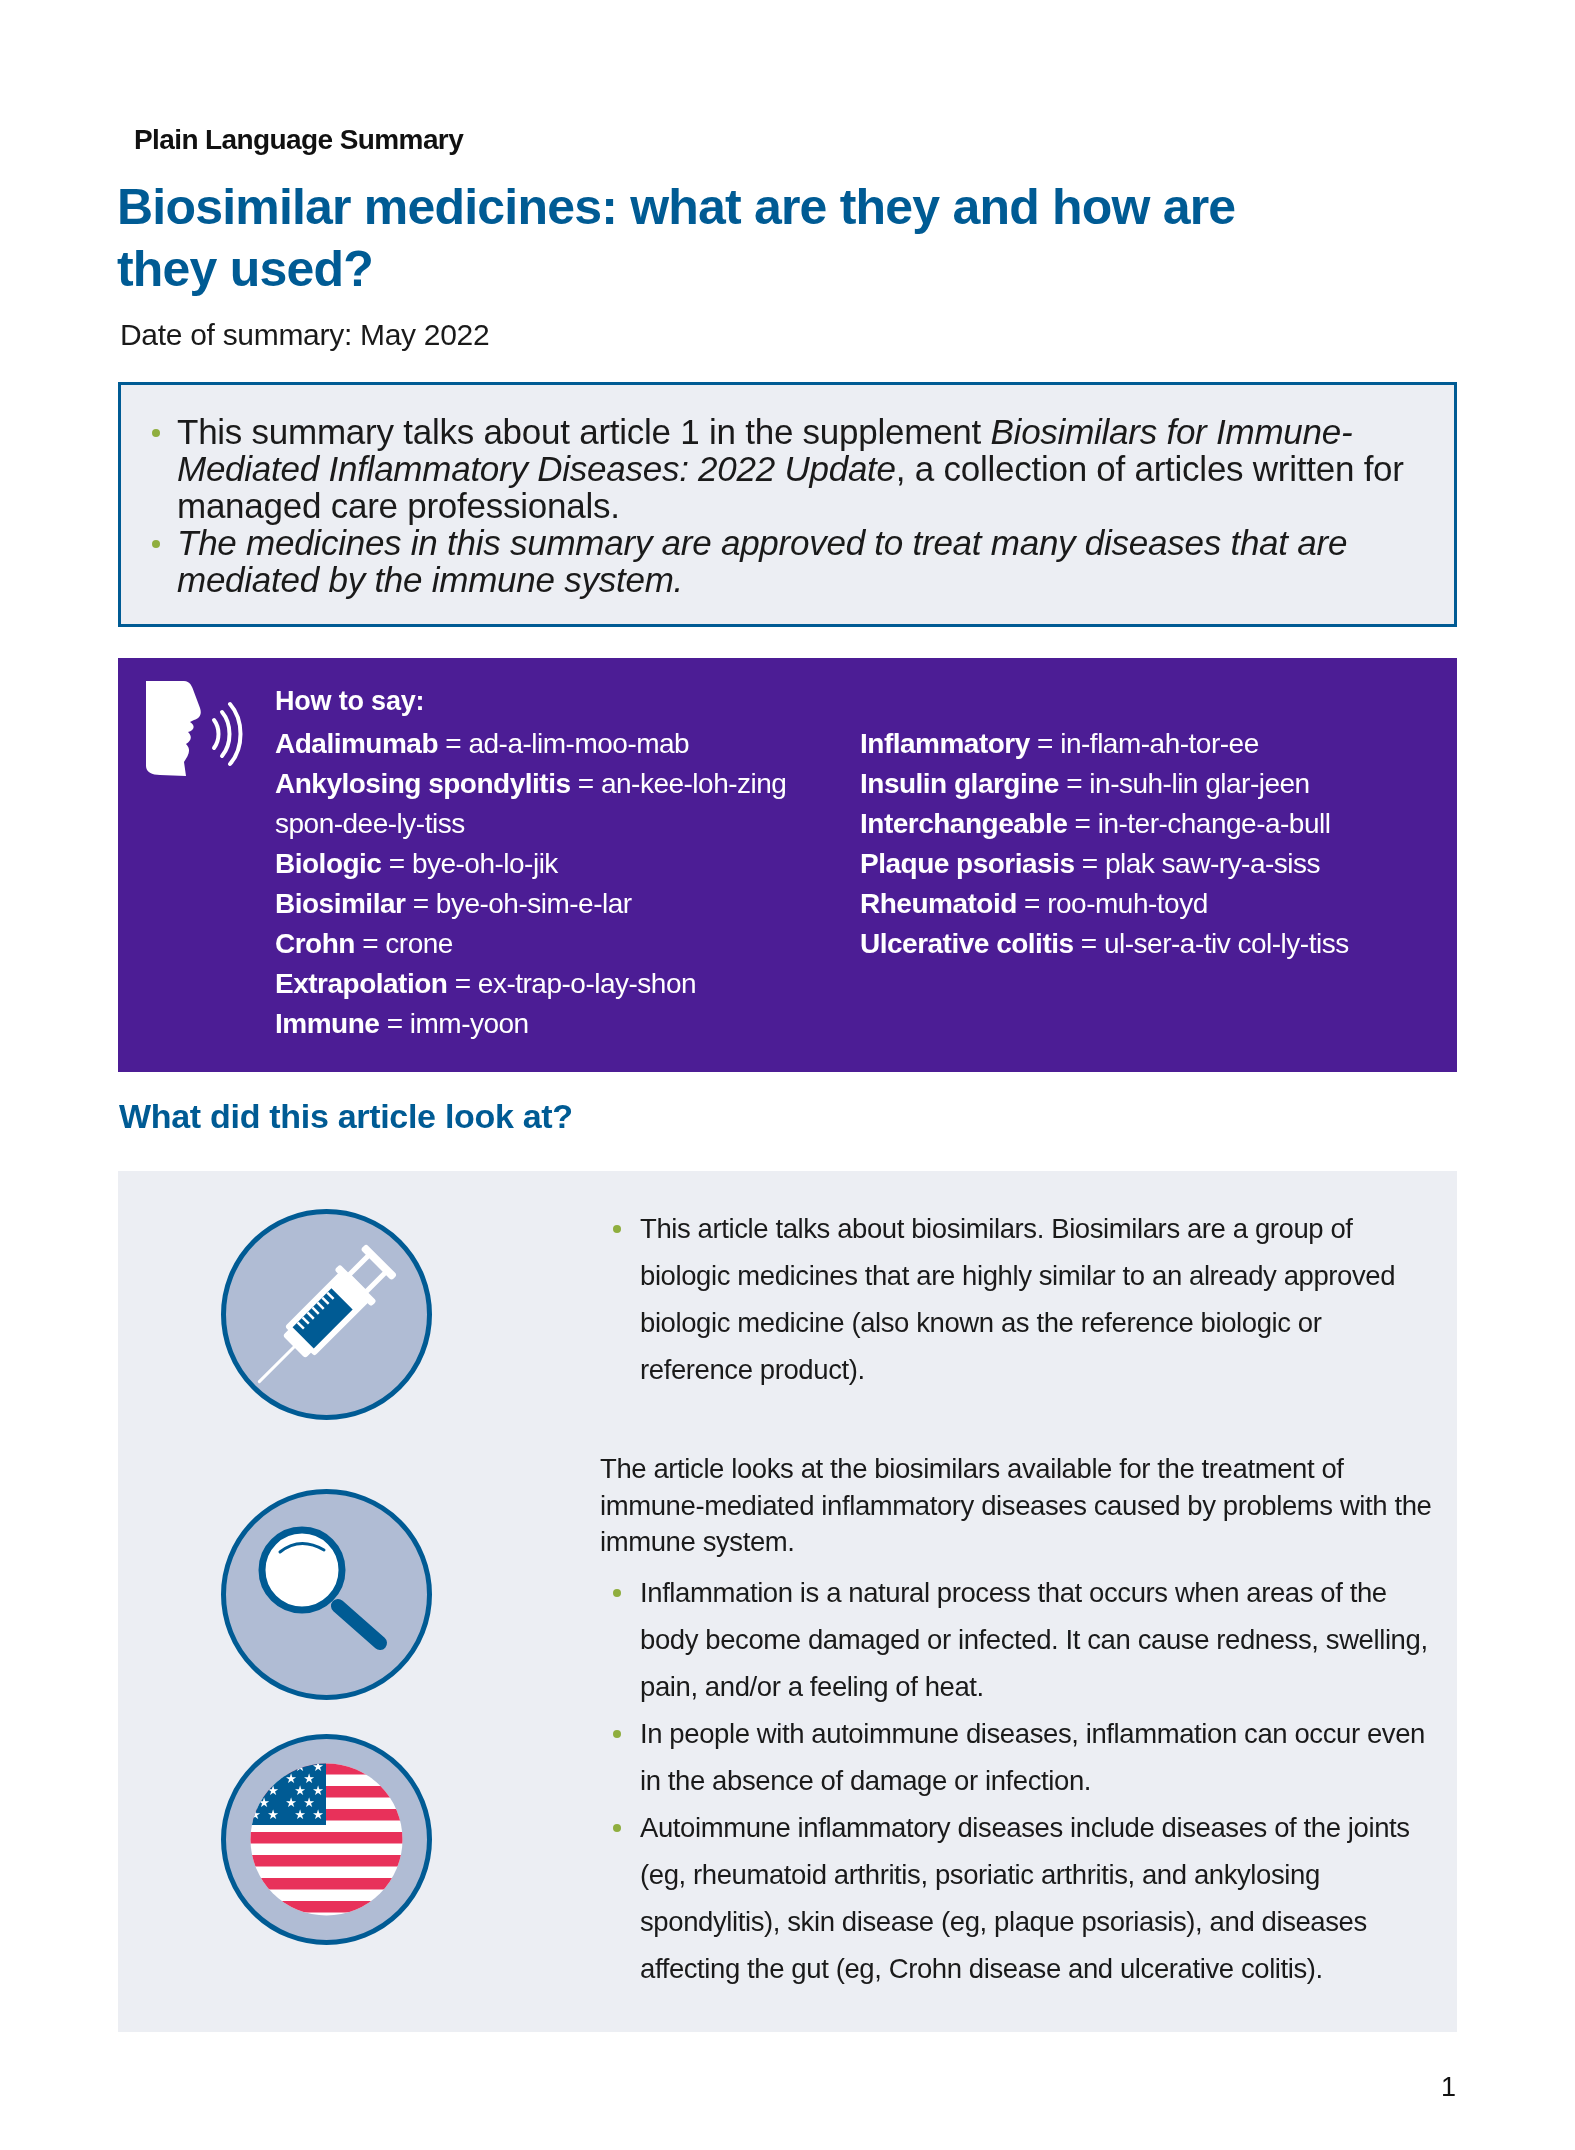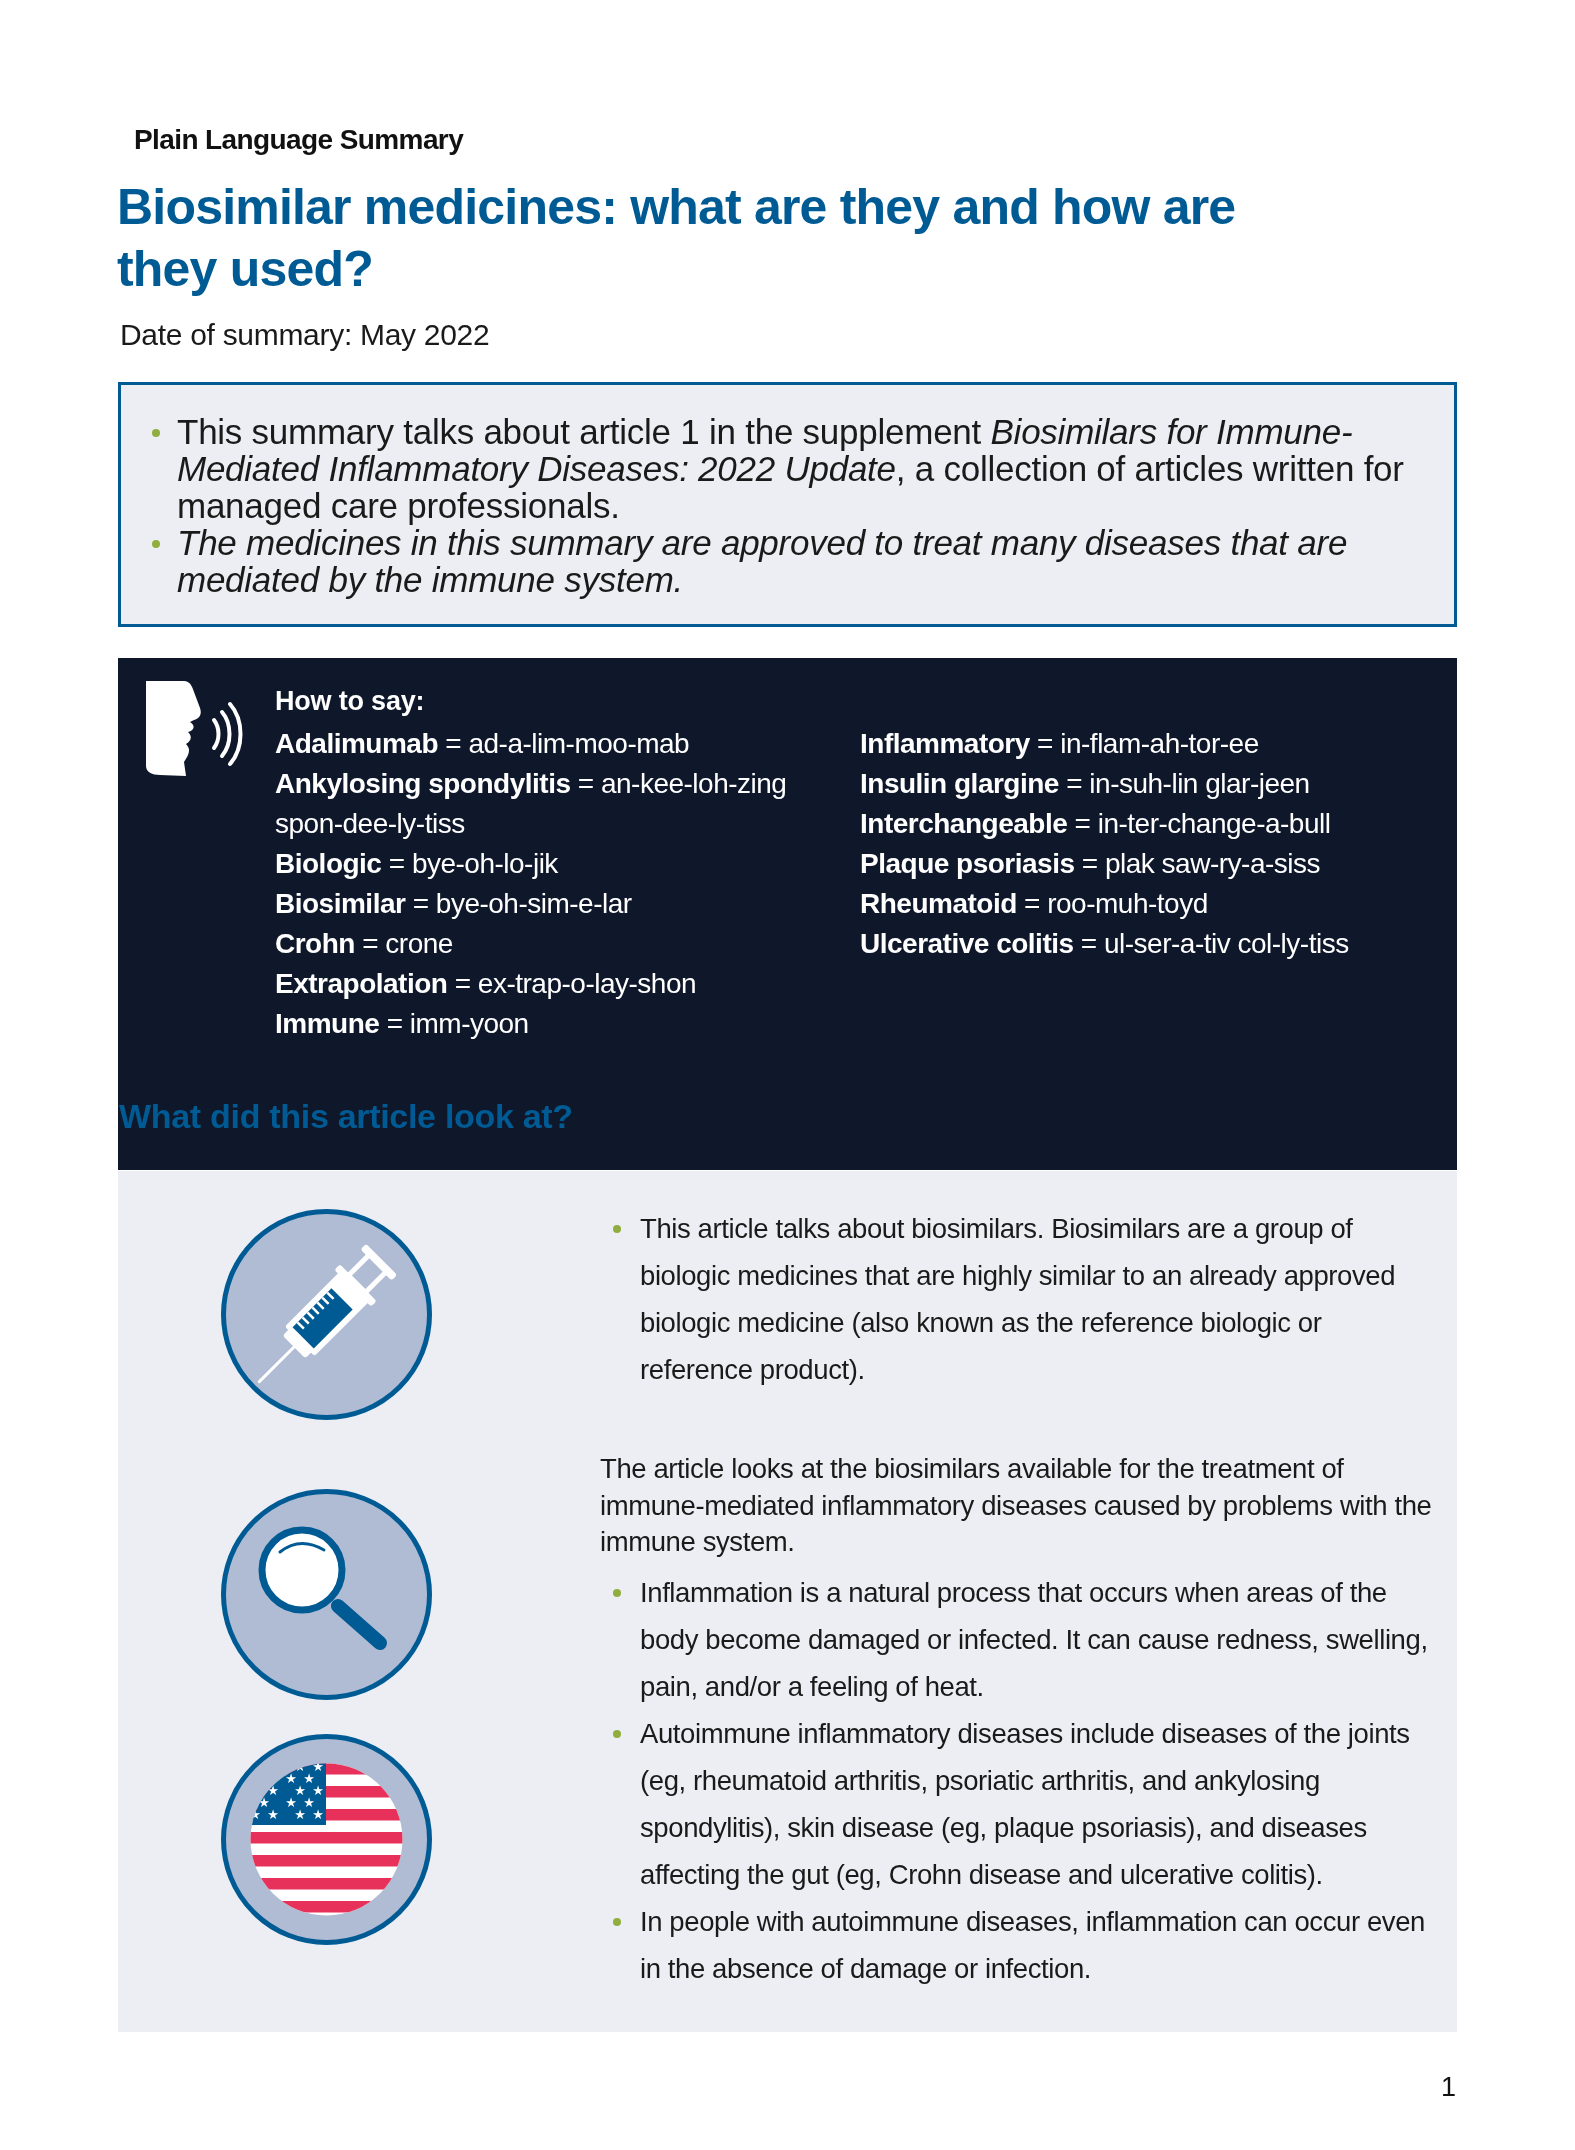--- a/index.html
+++ b/index.html
@@ -10,21 +10,21 @@
   .kicker { left: 134px; top: 124px; font-size: 28px; font-weight: bold; color: #111; letter-spacing: -0.6px; white-space: nowrap; }
   .title { left: 117px; top: 176px; width: 1180px; font-size: 50px; line-height: 62px; font-weight: bold; color: #005b94; letter-spacing: -0.8px; }
   .date { left: 120px; top: 318px; font-size: 30px; color: #1a1a1a; letter-spacing: -0.3px; white-space: nowrap; }
 
   .summary-box { left: 118px; top: 382px; width: 1333px; height: 239px; border: 3px solid #005b94; background: #eceef3; box-sizing: content-box; }
   .summary-box ul { list-style: none; margin: 0; padding: 0; position: absolute; left: 56px; top: 28px; width: 1230px; }
   .summary-box li { position: relative; font-size: 35px; line-height: 37px; color: #1a1a1a; letter-spacing: -0.25px; }
   .summary-box li + li { margin-top: 0; font-style: italic; }
   .bullet-dot { position: absolute; left: -25px; top: 16px; width: 8px; height: 8px; border-radius: 50%; background: #8fae3e; }
 
-  .say-band { left: 118px; top: 658px; width: 1339px; height: 512px; background: #0f172a; color: #ffffff; }
+  .say-band { left: 118px; top: 658px; width: 1339px; height: 414px; background: #4c1d95; color: #ffffff; }
   .say-heading { position: absolute; left: 157px; top: 28px; font-size: 27px; font-weight: bold; letter-spacing: -0.2px; }
   .say-col { position: absolute; top: 66px; font-size: 28px; line-height: 40px; letter-spacing: -0.5px; }
   .say-col.left { left: 157px; width: 570px; }
   .say-col.right { left: 742px; width: 590px; }
   .say-col .term { font-weight: bold; }
   .say-row { white-space: normal; }
   .say-row .pron { font-weight: normal; }
   .speaker { position: absolute; left: 26px; top: 20px; }
 
   .section-heading { left: 119px; top: 1097px; font-size: 34px; color: #005b94; font-weight: bold; letter-spacing: -0.3px; white-space: nowrap; }
@@ -171,23 +171,23 @@
       </li>
     </ul>
     <p>The article looks at the biosimilars available for the treatment of immune-mediated inflammatory diseases caused by problems with the immune system.</p>
     <ul>
       <li>
         <span class="bullet-dot"></span>
         <span>Inflammation is a natural process that occurs when areas of the body become damaged or infected. It can cause redness, swelling, pain, and/or a feeling of heat.</span>
       </li>
       <li>
         <span class="bullet-dot"></span>
-        <span>Autoimmune inflammatory diseases include diseases of the joints (eg, rheumatoid arthritis, psoriatic arthritis, and ankylosing spondylitis), skin disease (eg, plaque psoriasis), and diseases affecting the gut (eg, Crohn disease and ulcerative colitis).</span>
+        <span>In people with autoimmune diseases, inflammation can occur even in the absence of damage or infection.</span>
       </li>
       <li>
         <span class="bullet-dot"></span>
-        <span>In people with autoimmune diseases, inflammation can occur even in the absence of damage or infection.</span>
+        <span>Autoimmune inflammatory diseases include diseases of the joints (eg, rheumatoid arthritis, psoriatic arthritis, and ankylosing spondylitis), skin disease (eg, plaque psoriasis), and diseases affecting the gut (eg, Crohn disease and ulcerative colitis).</span>
       </li>
     </ul>
   </div>
 </div>
 
 <div class="abs page-number">1</div>
 
 </body></html>

